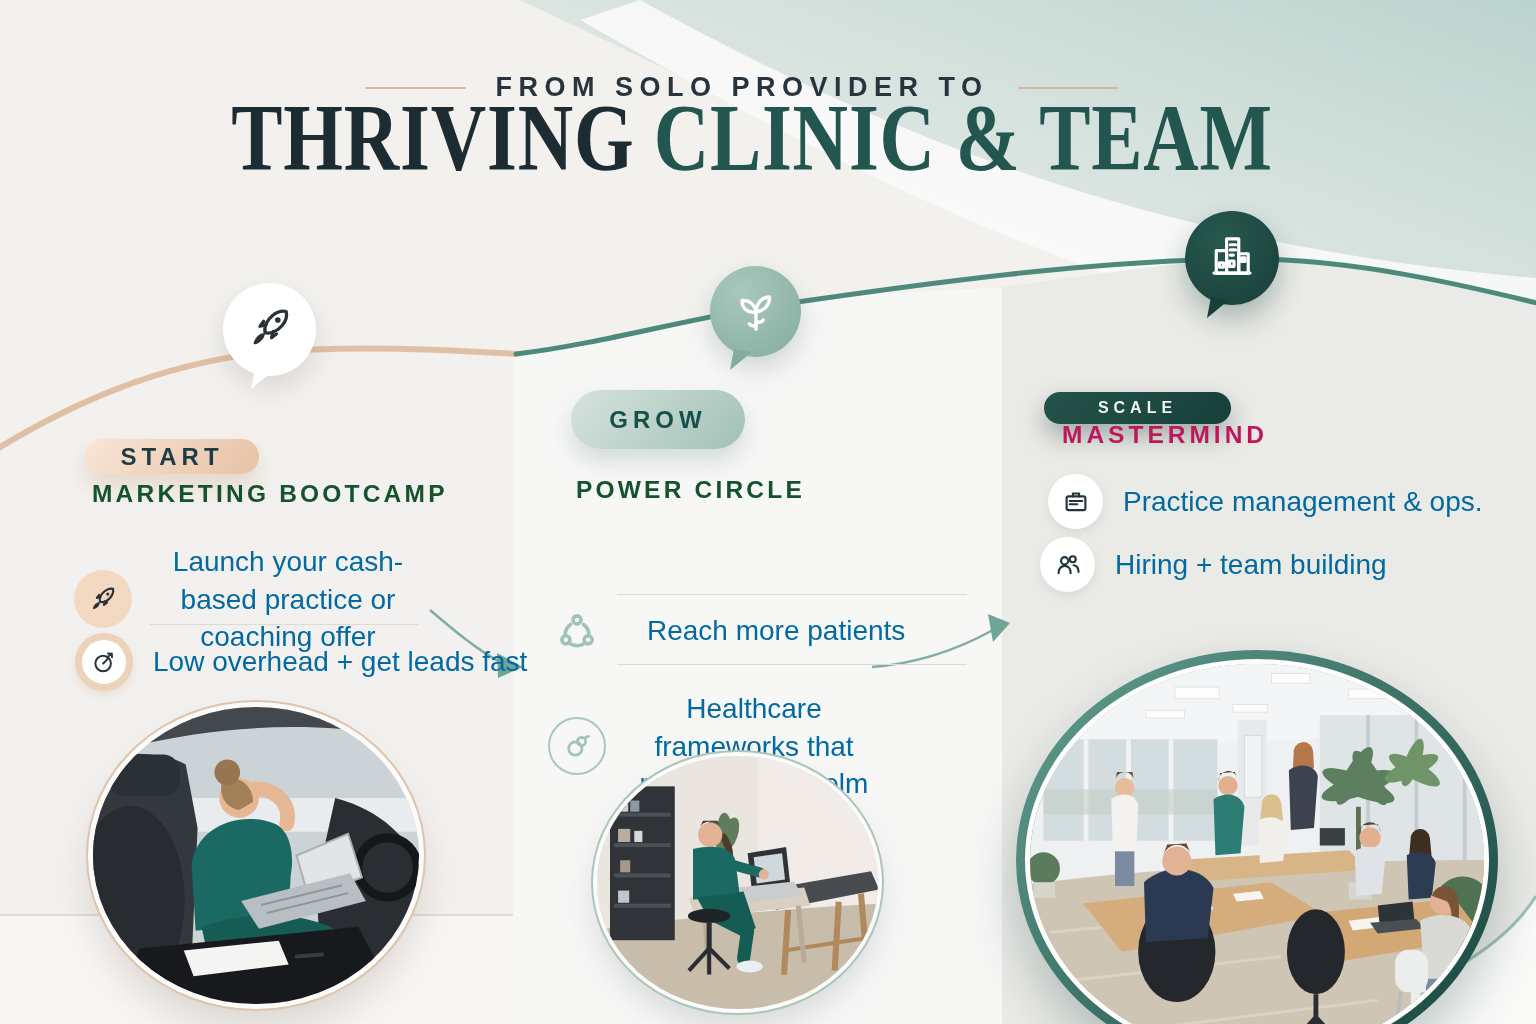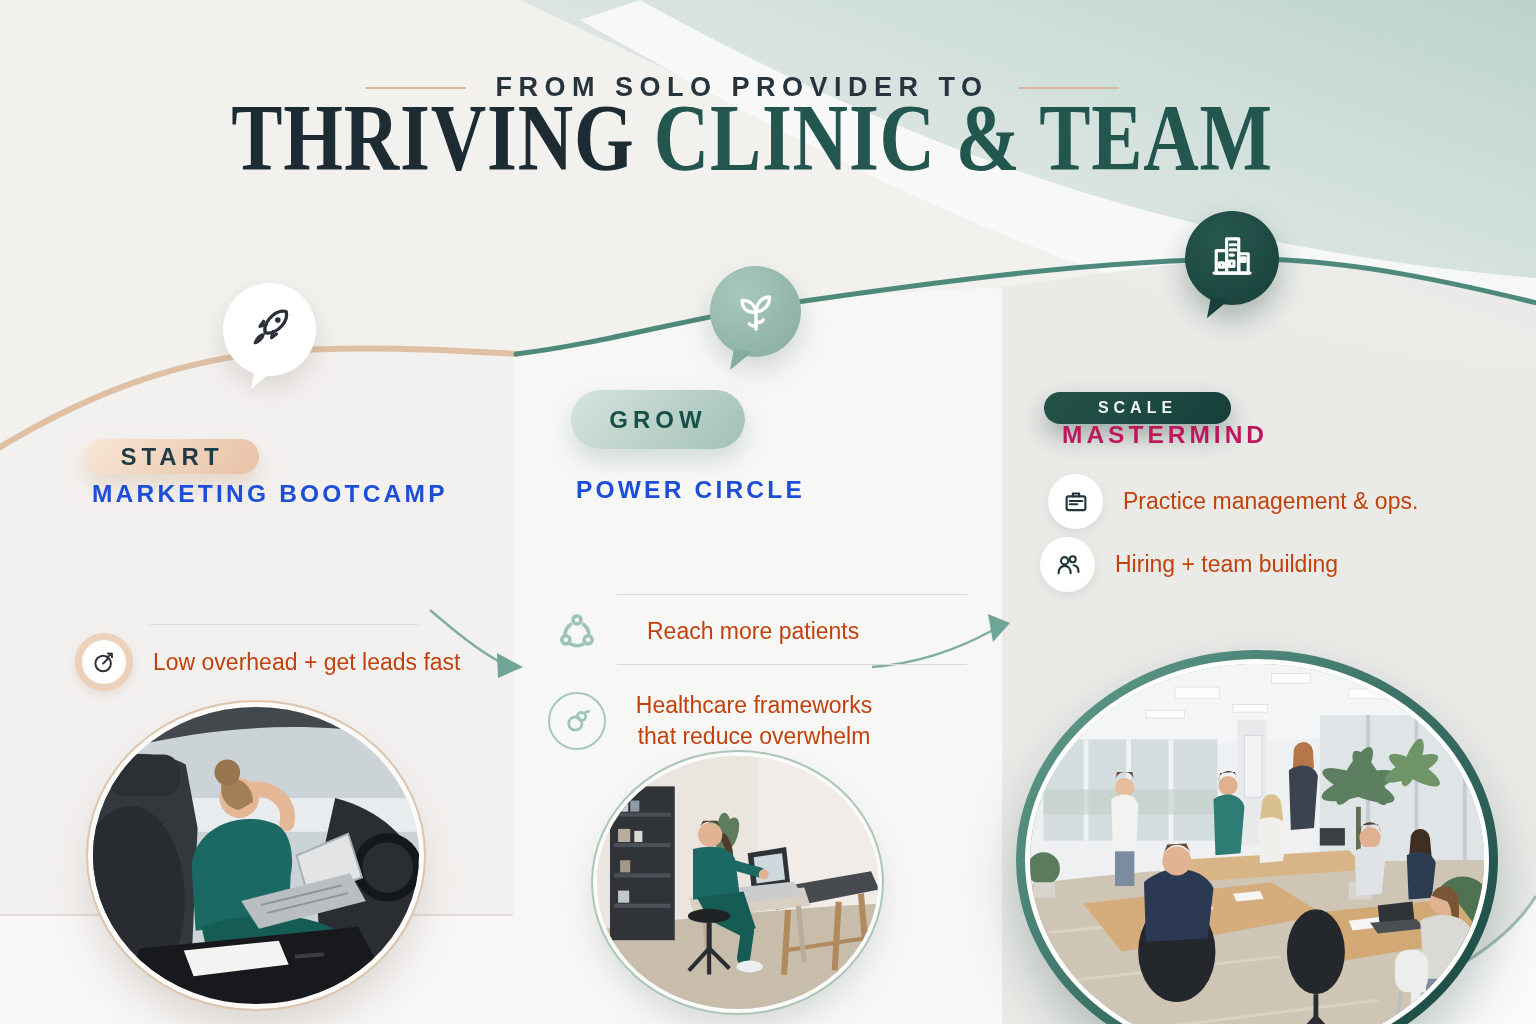--- a/index.html
+++ b/index.html
@@ -45,28 +45,28 @@
     box-shadow:0 12px 22px rgba(205,165,135,.35);margin-top:32px;}
   .badge-grow{left:571px;top:390px;width:174px;height:59px;font-size:24px;
     letter-spacing:5px;color:#165049;
     background:linear-gradient(130deg,#d6e3dd,#a2c1b6);
     box-shadow:0 12px 22px rgba(130,160,150,.30);}
   .badge-scale{left:1044px;top:346px;width:187px;height:32px;font-size:16px;
     letter-spacing:5px;color:#f2f6f4;
     background:linear-gradient(130deg,#245349,#16403a);
     box-shadow:0 12px 24px rgba(20,55,48,.35);margin-top:46px;}
   .col-heading{position:absolute;font-weight:700;font-size:24.5px;
-    letter-spacing:3.2px;color:#1d4ed8;z-index:2;white-space:nowrap;}
+    letter-spacing:3.2px;color:#14532d;z-index:2;white-space:nowrap;}
   .h-start{left:92px;top:480px;}
   .h-grow{left:576px;top:476px;}
   .h-scale{left:1062px;top:421px;color:#be185d;letter-spacing:4px;}
 
   
   .bullet{position:absolute;display:flex;align-items:center;gap:20px;z-index:2;}
-  .btext{font-size:23px;color:#c2410c;line-height:1.34;}
+  .btext{font-size:28px;color:#0369a1;line-height:1.34;}
   .nowrap{white-space:nowrap;}
   .bicon{flex:none;display:flex;align-items:center;justify-content:center;border-radius:50%;}
   .ic-peach-fill{width:58px;height:58px;background:#f3d9c2;}
   .ic-peach-ring{width:58px;height:58px;background:#fff;border:7px solid #ecd2bb;
     box-shadow:0 4px 10px rgba(200,160,130,.25);}
   .ic-sage-ring{width:58px;height:58px;border:2px solid #a9c8bd;}
   .ic-plain{width:58px;height:58px;}
   .ic-white{width:55px;height:55px;background:#fff;box-shadow:0 4px 10px rgba(100,110,105,.12);}
   .divider{position:absolute;height:1px;background:#dcdad6;z-index:2;}
 
@@ -182,20 +182,32 @@
   </div>
 
   <div class="badge badge-start">START</div>
   <div class="badge badge-grow">GROW</div>
   <div class="badge badge-scale">SCALE</div>
 
   <div class="col-heading h-start">MARKETING BOOTCAMP</div>
   <div class="col-heading h-grow">POWER CIRCLE</div>
   <div class="col-heading h-scale">MASTERMIND</div>
 
+  <div class="bullet" style="left:74px;top:543px;">
+    <span class="bicon ic-peach-fill">
+      <svg width="32" height="32" viewBox="0 0 24 24" fill="none" stroke="#2b3137" stroke-width="1.6" stroke-linecap="round" stroke-linejoin="round">
+        <path d="M9.8 14.2 C9 11.5 10.6 8.3 13.2 6.2 C15.3 4.5 17.8 4 19.5 4.4 C19.9 6.1 19.4 8.6 17.7 10.7 C15.6 13.3 12.4 14.9 9.7 14.1 Z"></path>
+        <circle cx="15.6" cy="8.3" r="1.2" fill="#2b3137" stroke="none"></circle>
+        <path d="M10.2 10.5 L7.4 11.2 L9.1 8.9"></path>
+        <path d="M13.4 13.7 L12.7 16.5 L15 14.8"></path>
+        <path d="M8.8 15.2 C7.2 15.6 5.8 17.3 5.2 18.8 C6.7 18.2 8.4 16.8 8.8 15.2 Z"></path>
+      </svg>
+    </span>
+    <span class="btext" style="width:272px;">Launch your cash-based practice or coaching offer</span>
+  </div>
   <div class="divider" style="left:150px;top:624px;width:268px;"></div>
   <div class="bullet" style="left:75px;top:633px;">
     <span class="bicon ic-peach-ring">
       <svg width="30" height="30" viewBox="0 0 24 24" fill="none" stroke="#2b3137" stroke-width="1.6" stroke-linecap="round" stroke-linejoin="round">
         <circle cx="11.3" cy="13.2" r="6.2"></circle>
         <path d="M11.3 13.2 L14.8 9.7"></path>
         <path d="M14.4 8.4 L18 5.4"></path>
         <path d="M15.2 5.2 L18.2 5.3 L18.4 8.2"></path>
       </svg>
     </span>

